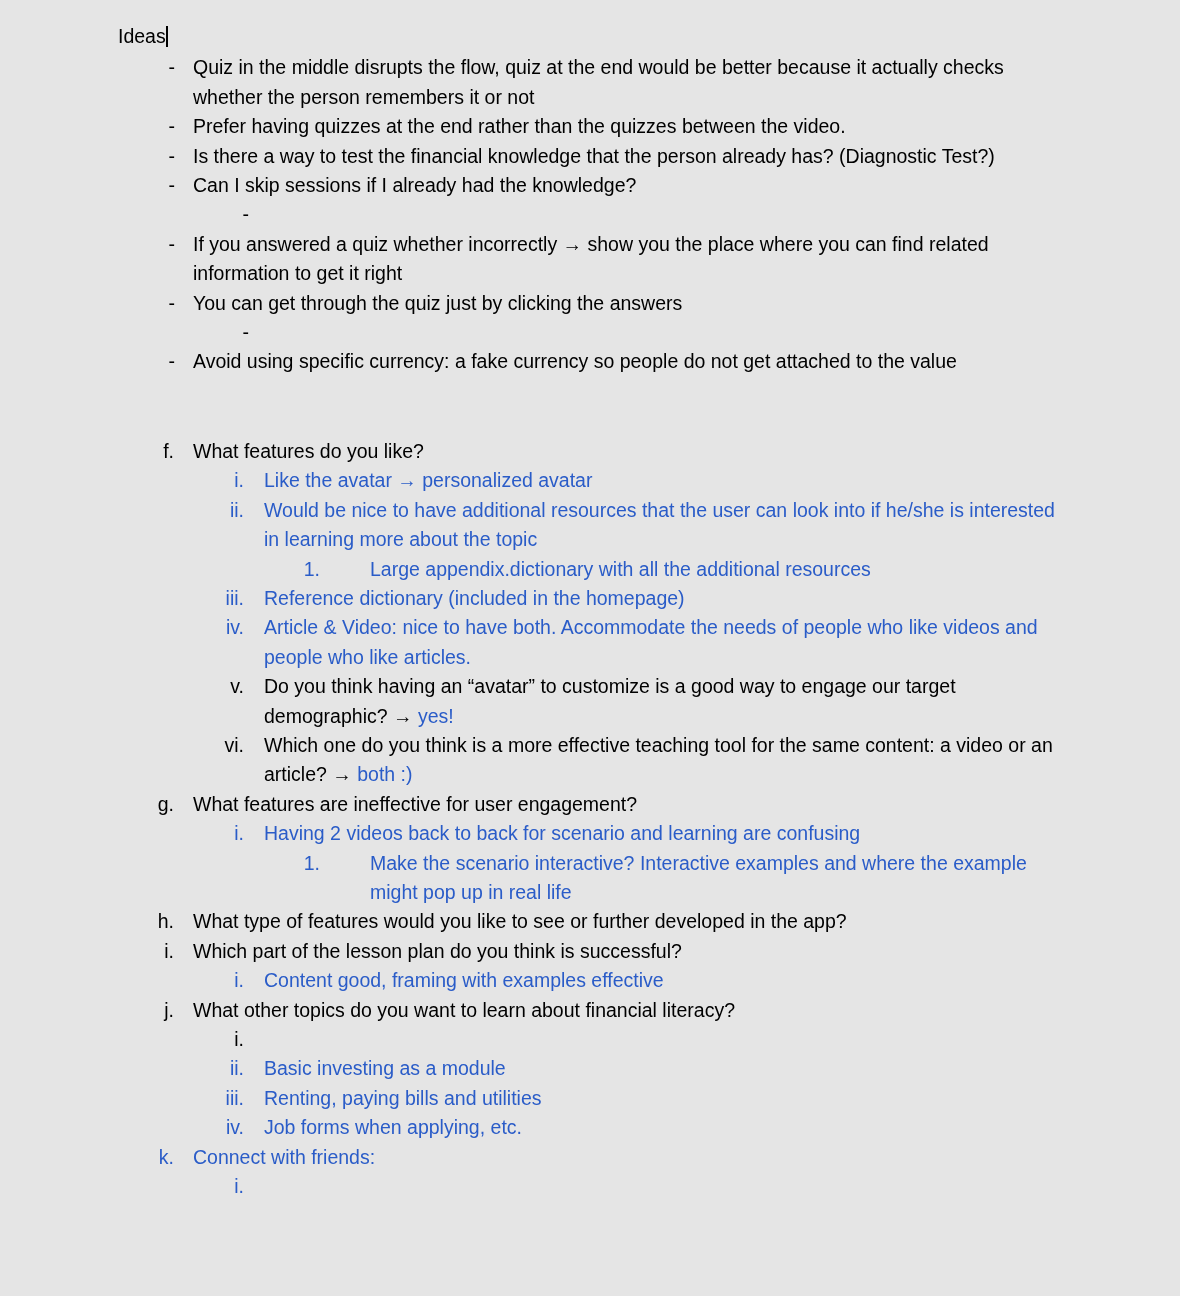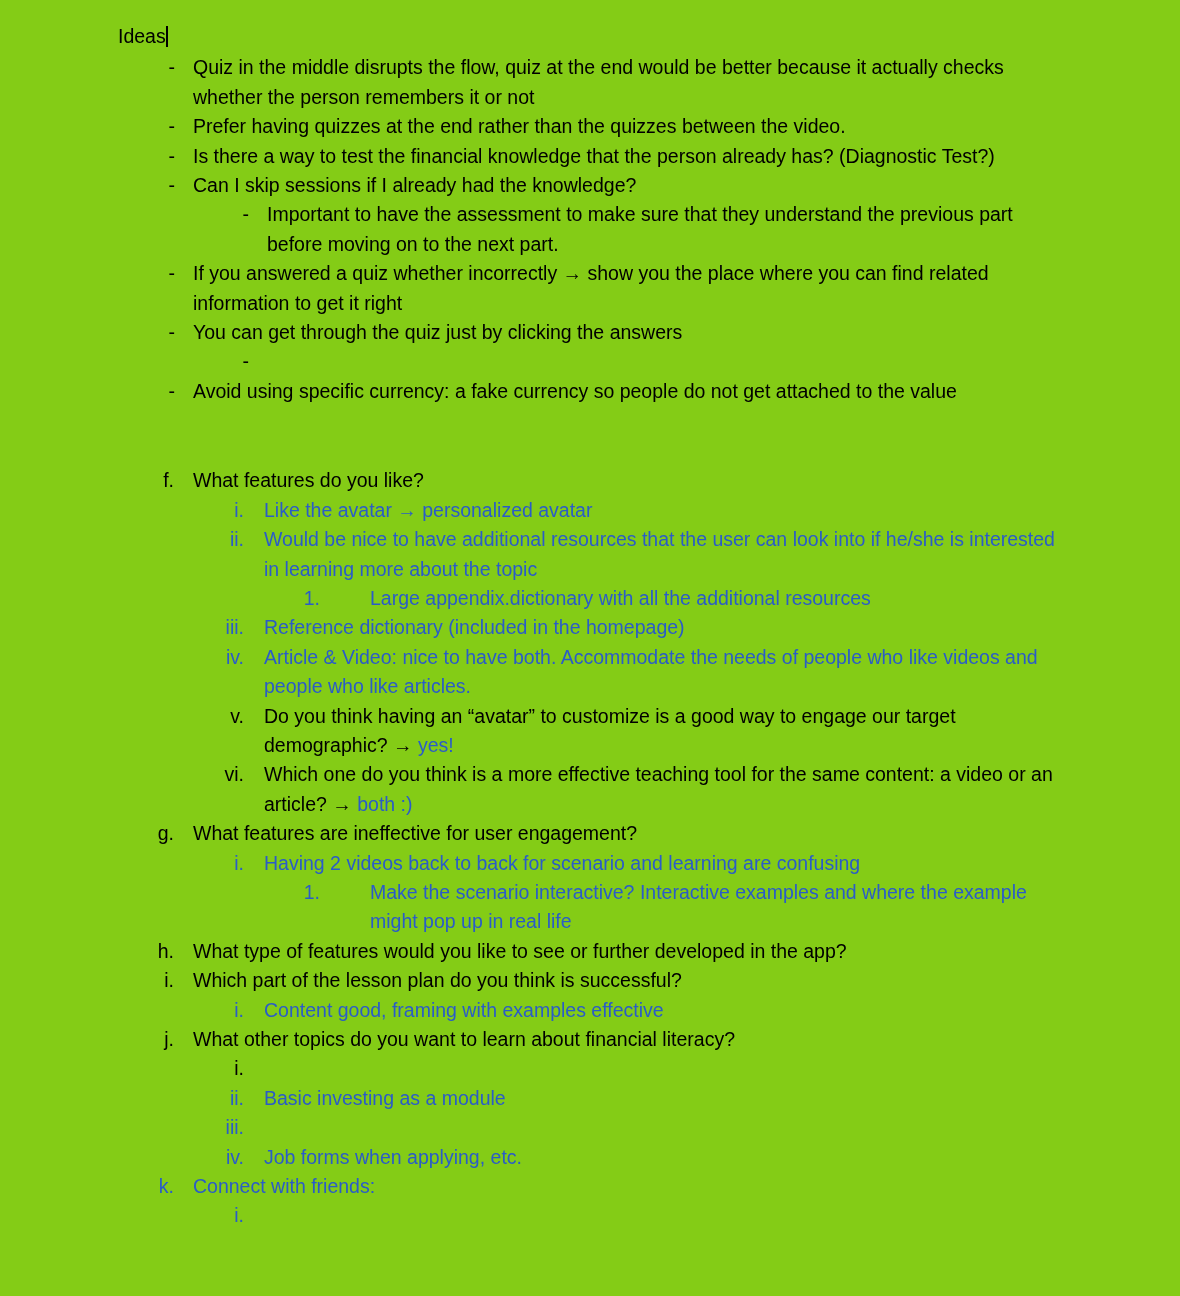--- a/index.html
+++ b/index.html
@@ -11,21 +11,21 @@
     width: 1180px;
     height: 1296px;
     font-family: "Liberation Sans", sans-serif;
     color: #000000;
     overflow: hidden;
   }
   .page {
     position: relative;
     width: 1180px;
     height: 1296px;
-    background: #84cc16;
+    background: #e5e5e5;
   }
 
   
   .doc {
     position: absolute;
     left: 118px;
     top: 22px;
     width: 950px;
     font-size: 19.5px;
     line-height: 29.4px;
@@ -106,21 +106,20 @@
         <div class="row dash1">
           <div class="marker blk">-</div>
           <div class="body blk">Is there a way to test the financial knowledge that the person already has?  (Diagnostic Test?)</div>
         </div>
         <div class="row dash1">
           <div class="marker blk">-</div>
           <div class="body blk">Can I skip sessions if I already had the knowledge?</div>
         </div>
         <div class="row dash2">
           <div class="marker blk">-</div>
-          <div class="body blk">Important to have the assessment to make sure that they understand the previous part before moving on to the next part.</div>
         </div>
         <div class="row dash1">
           <div class="marker blk">-</div>
           <div class="body blk">If you answered a quiz whether incorrectly → show you the place where you can find related information to get it right</div>
         </div>
         <div class="row dash1">
           <div class="marker blk">-</div>
           <div class="body blk">You can get through the quiz just by clicking the answers</div>
         </div>
         <div class="row dash2">
@@ -197,20 +196,21 @@
         </div>
         <div class="row roman">
           <div class="marker blk">i.</div>
         </div>
         <div class="row roman">
           <div class="marker blue">ii.</div>
           <div class="body blue">Basic investing as a module</div>
         </div>
         <div class="row roman">
           <div class="marker blue">iii.</div>
+          <div class="body blue">Renting, paying bills and utilities</div>
         </div>
         <div class="row roman">
           <div class="marker blue">iv.</div>
           <div class="body blue">Job forms when applying, etc.</div>
         </div>
         <div class="row alpha">
           <div class="marker blue">k.</div>
           <div class="body blue">Connect with friends:</div>
         </div>
         <div class="row roman">

